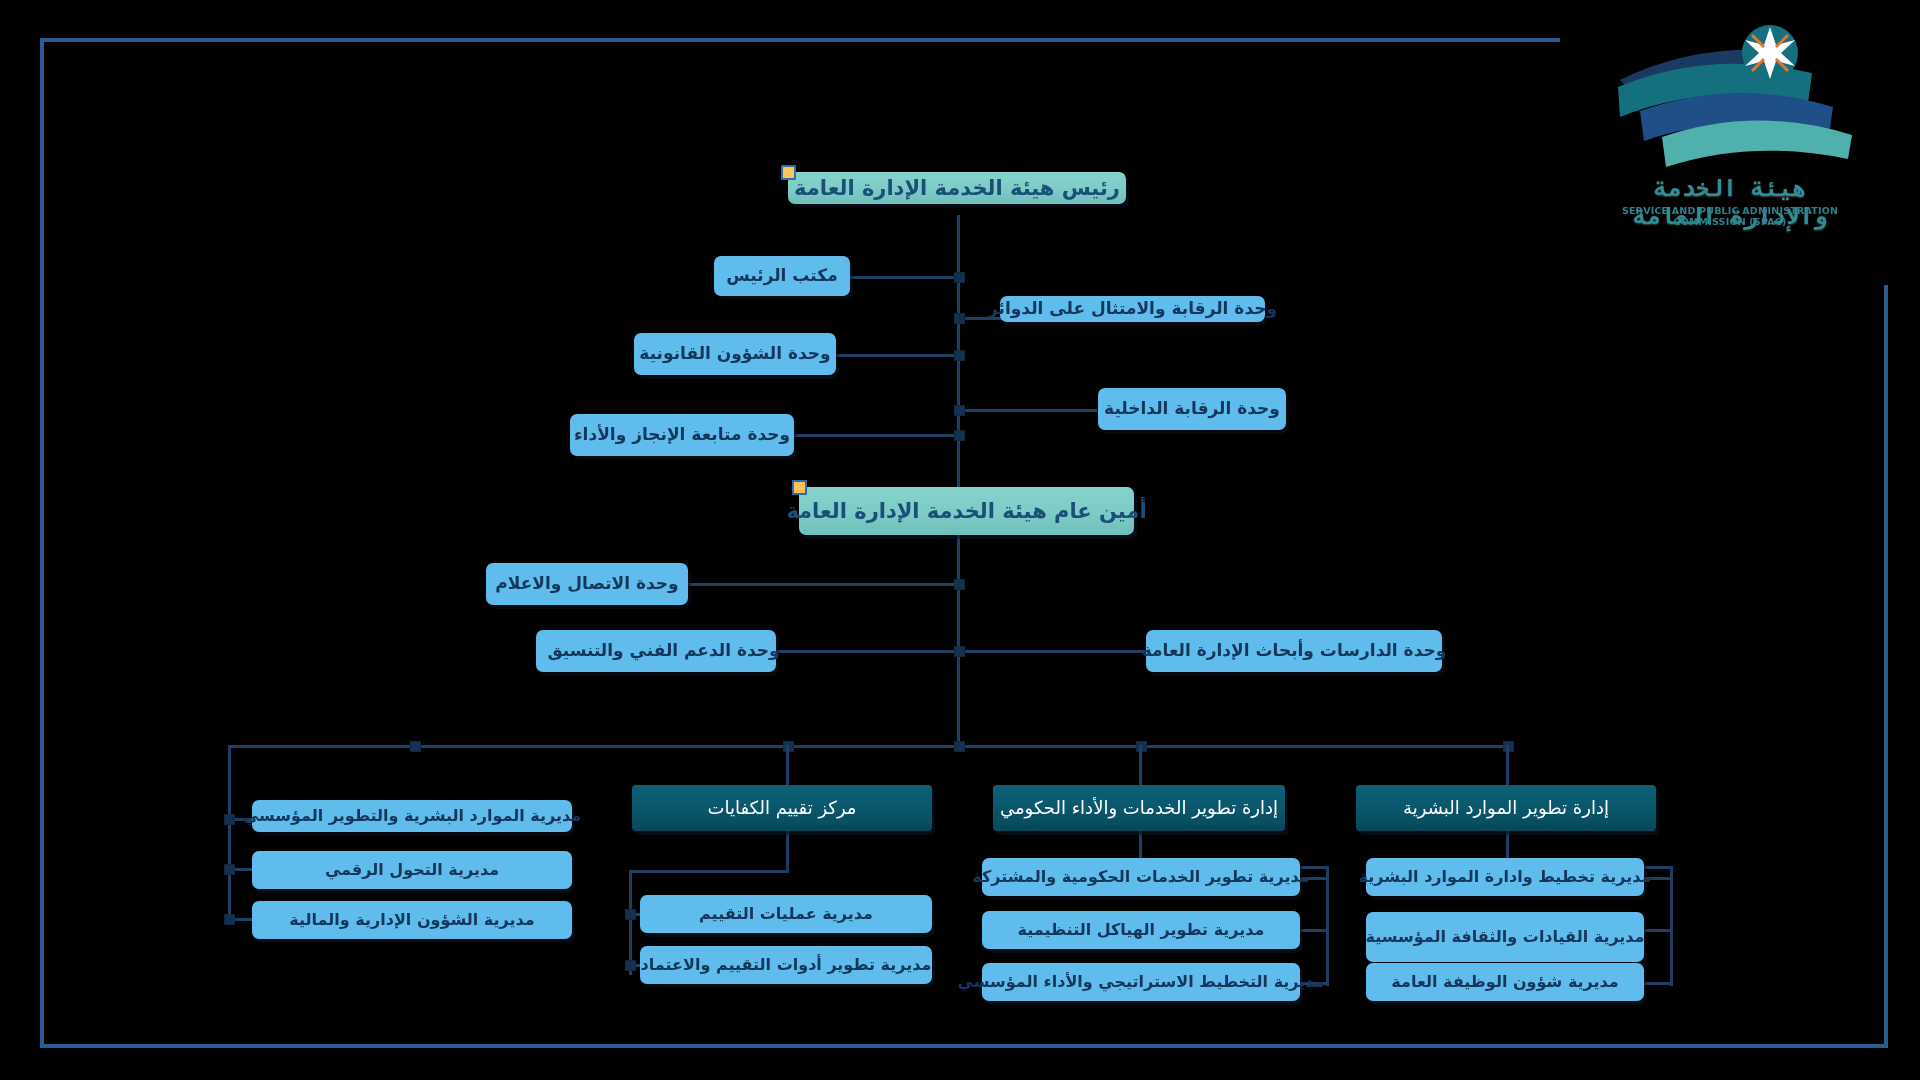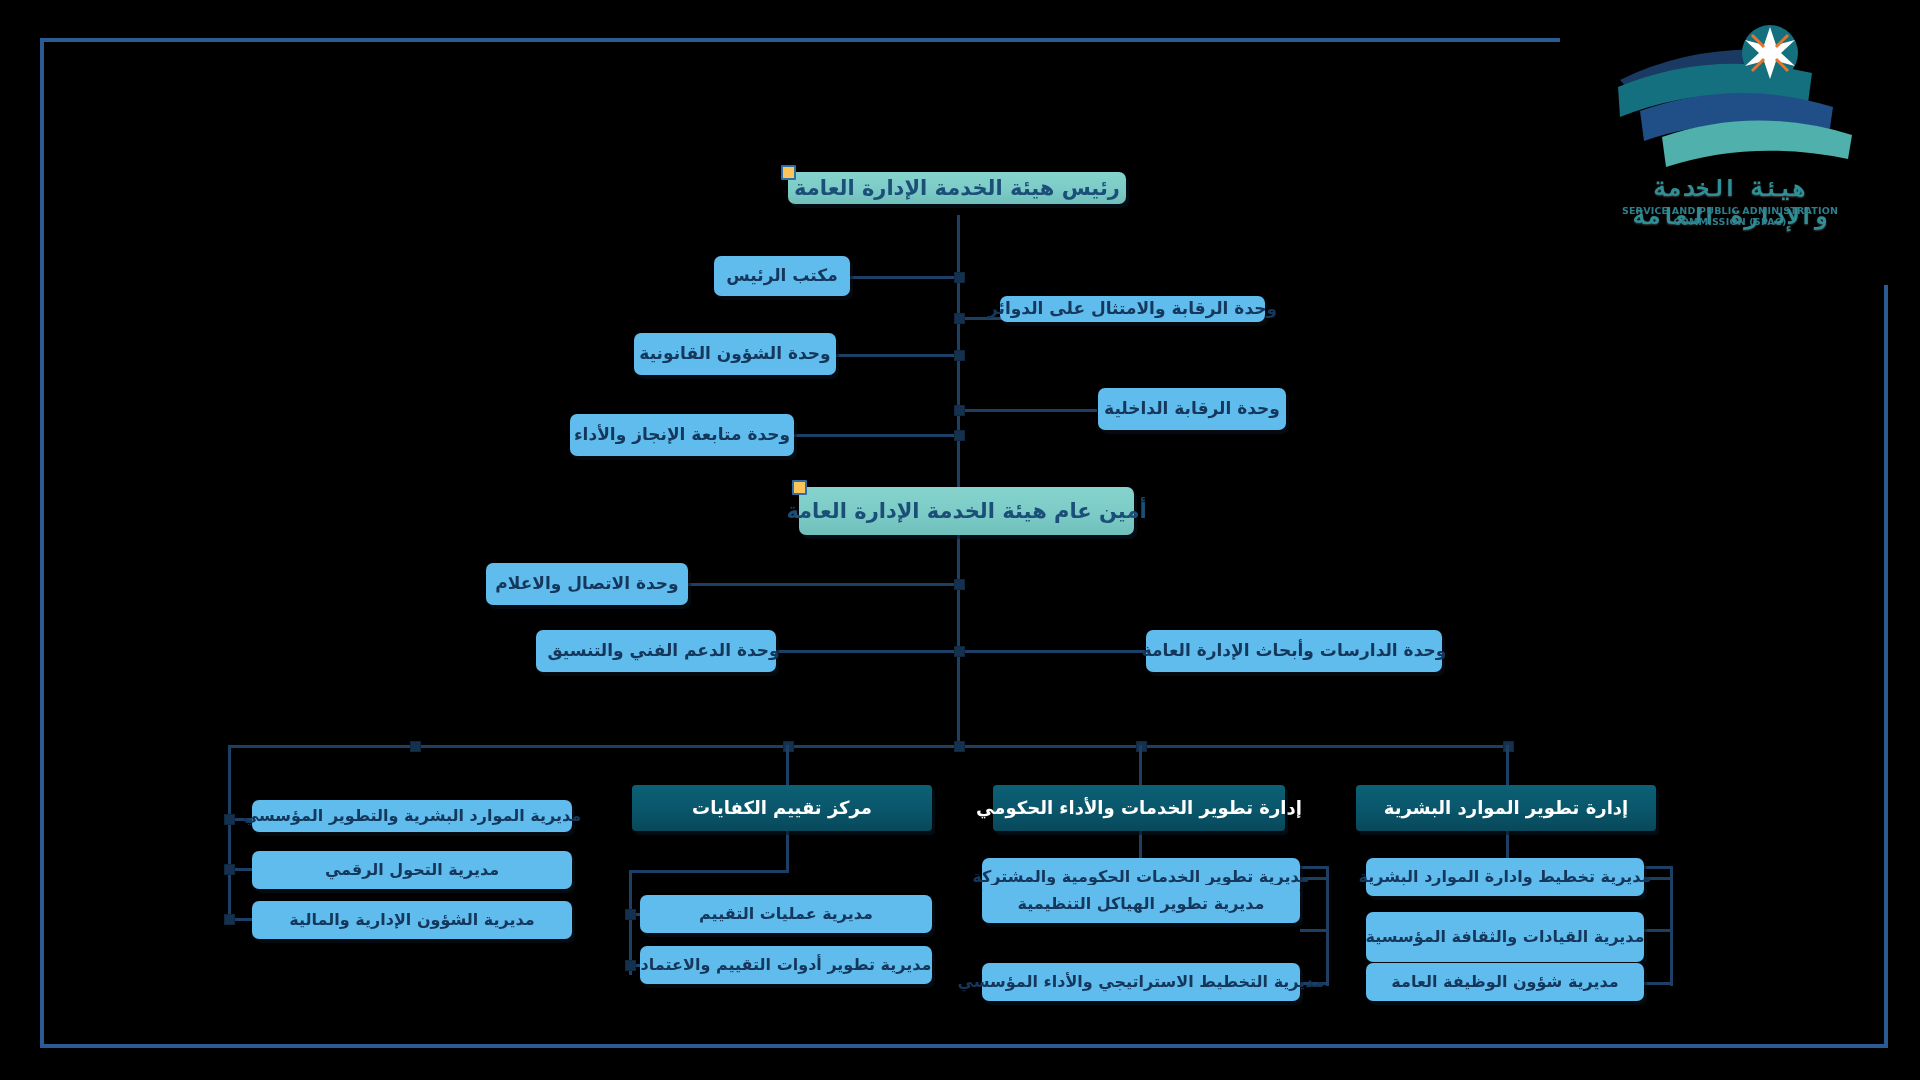--- a/index.html
+++ b/index.html
@@ -89,21 +89,21 @@
     font-size: 17px;
     font-weight: 700;
     box-shadow: 3px 4px 0 rgba(7,20,32,0.5);
   }
 
   
   .node--dept {
     background: linear-gradient(180deg, #0c6075 0%, #0a576c 50%, #08485a 100%);
     color: #ffffff;
     font-size: 18px;
-    font-weight: 700;
+    font-weight: 400;
     border-radius: 4px;
     box-shadow: 3px 4px 0 rgba(7,20,32,0.6);
   }
 
   
   .node--dir {
     background: #5fbced;
     color: #16375c;
     font-size: 16px;
     font-weight: 700;
@@ -298,21 +298,21 @@
   <div class="node node--dir" style="left:1366px; top:888px; width:278px; height:50px;margin-top:24px;">
     <span>مديرية القيادات والثقافة المؤسسية</span>
   </div>
   <div class="node node--dir" style="left:1366px; top:963px; width:278px; height:38px;">
     <span>مديرية شؤون الوظيفة العامة</span>
   </div>
 
   <div class="node node--dir" style="left:982px; top:858px; width:318px; height:38px;">
     <span>مديرية تطوير الخدمات الحكومية والمشتركة</span>
   </div>
-  <div class="node node--dir" style="left:982px; top:885px; width:318px; height:38px;">
+  <div class="node node--dir" style="left:982px; top:911px; width:318px; height:38px;">
     <span>مديرية تطوير الهياكل التنظيمية</span>
   </div>
   <div class="node node--dir" style="left:982px; top:963px; width:318px; height:38px;">
     <span>مديرية التخطيط الاستراتيجي والأداء المؤسسي</span>
   </div>
 
   <div class="node node--dir" style="left:640px; top:895px; width:292px; height:38px;">
     <span>مديرية عمليات التقييم</span>
   </div>
   <div class="node node--dir" style="left:640px; top:946px; width:292px; height:38px;">

